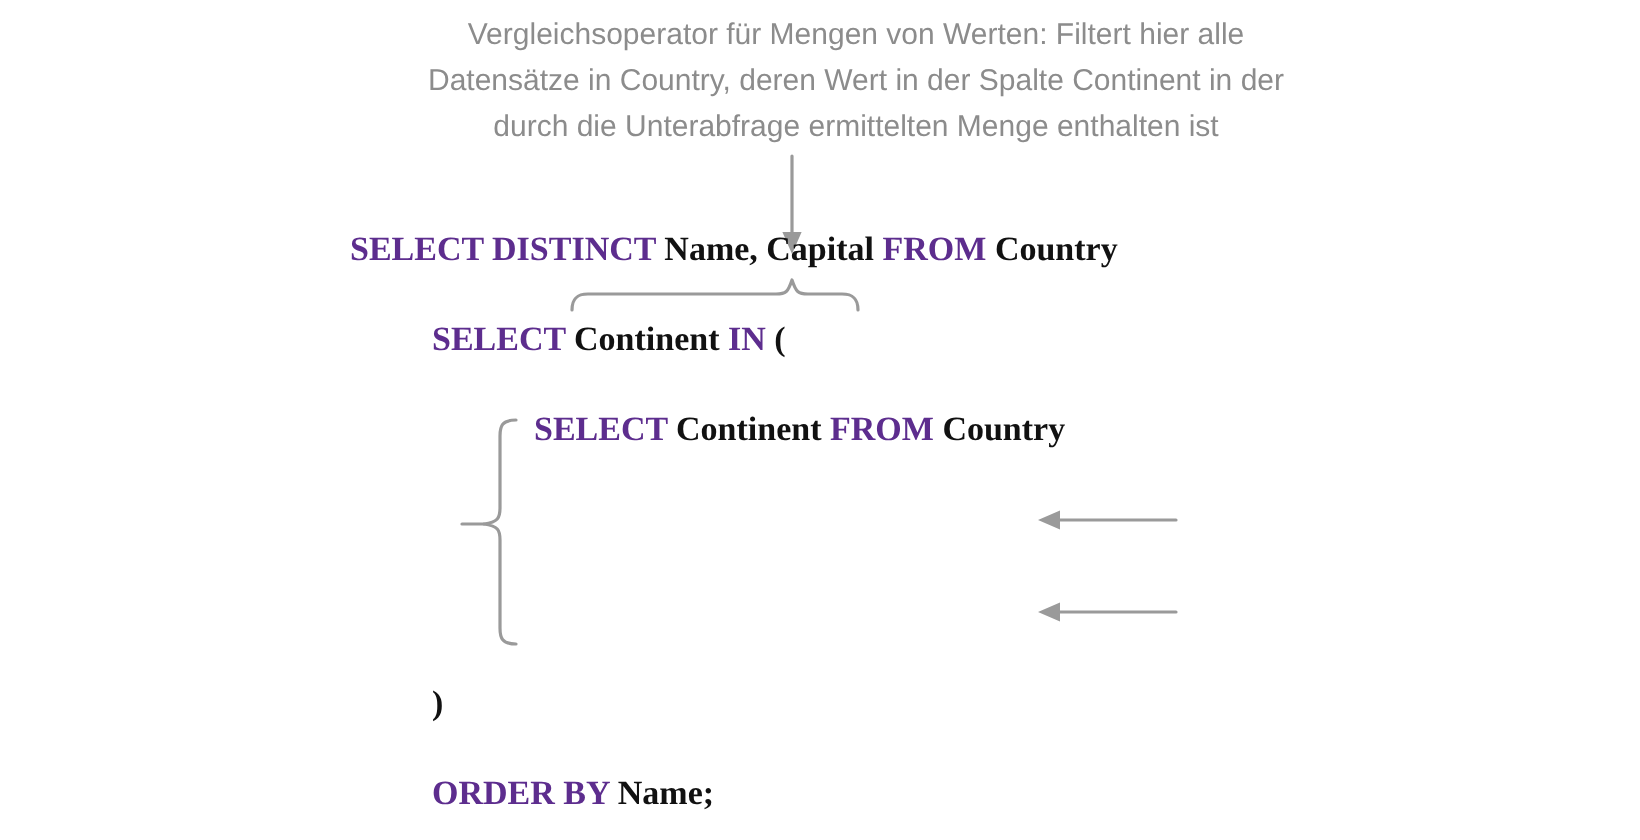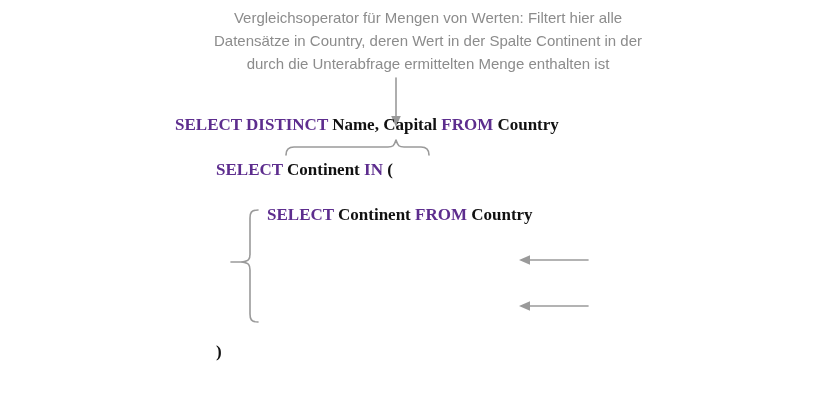--- a/index.html
+++ b/index.html
@@ -145,14 +145,15 @@
   <div class="code" id="line-select"><span class="kw">SELECT DISTINCT </span><span class="id">Name, Capital </span><span class="kw">FROM </span><span class="id">Country</span></div>
 
   <div class="code" id="line-where"><span class="kw">SELECT </span><span class="id">Continent </span><span class="kw">IN</span><span class="id"> (</span></div>
 
   <div class="code" id="line-subselect"><span class="kw">SELECT </span><span class="id">Continent </span><span class="kw">FROM </span><span class="id">Country</span></div>
 
 
 
   <div class="code" id="line-close"><span class="id">)</span></div>
 
+  <div class="code" id="line-orderby"><span class="kw">ORDER BY </span><span class="id">Name;</span></div>
 
 </div>
 
 </body></html>

